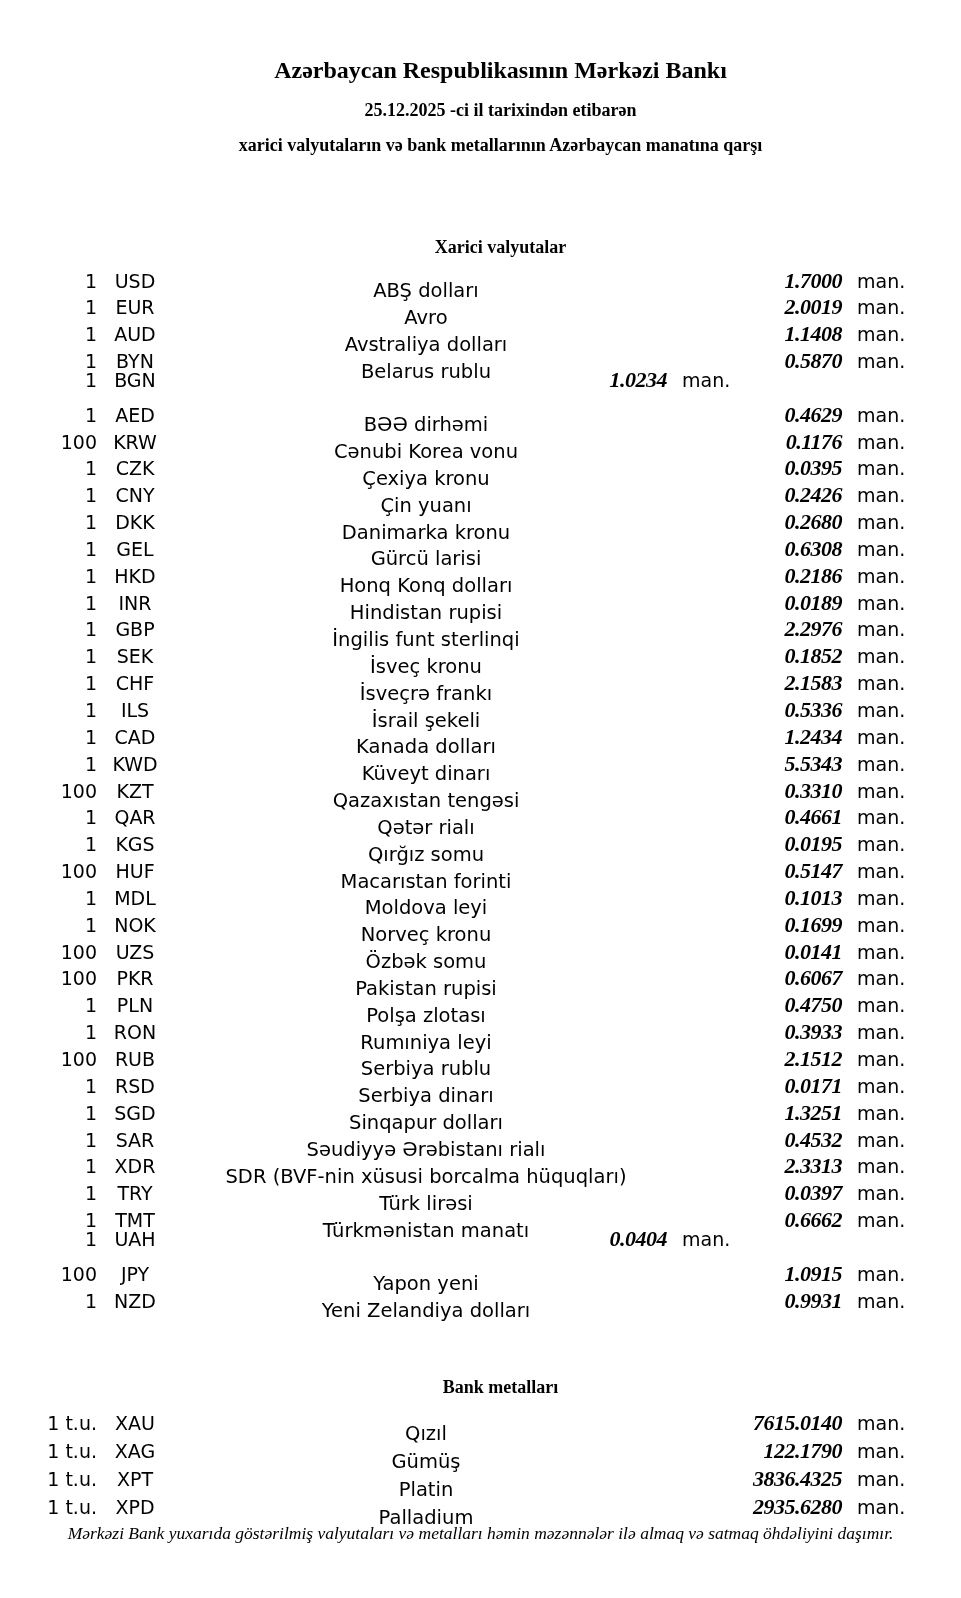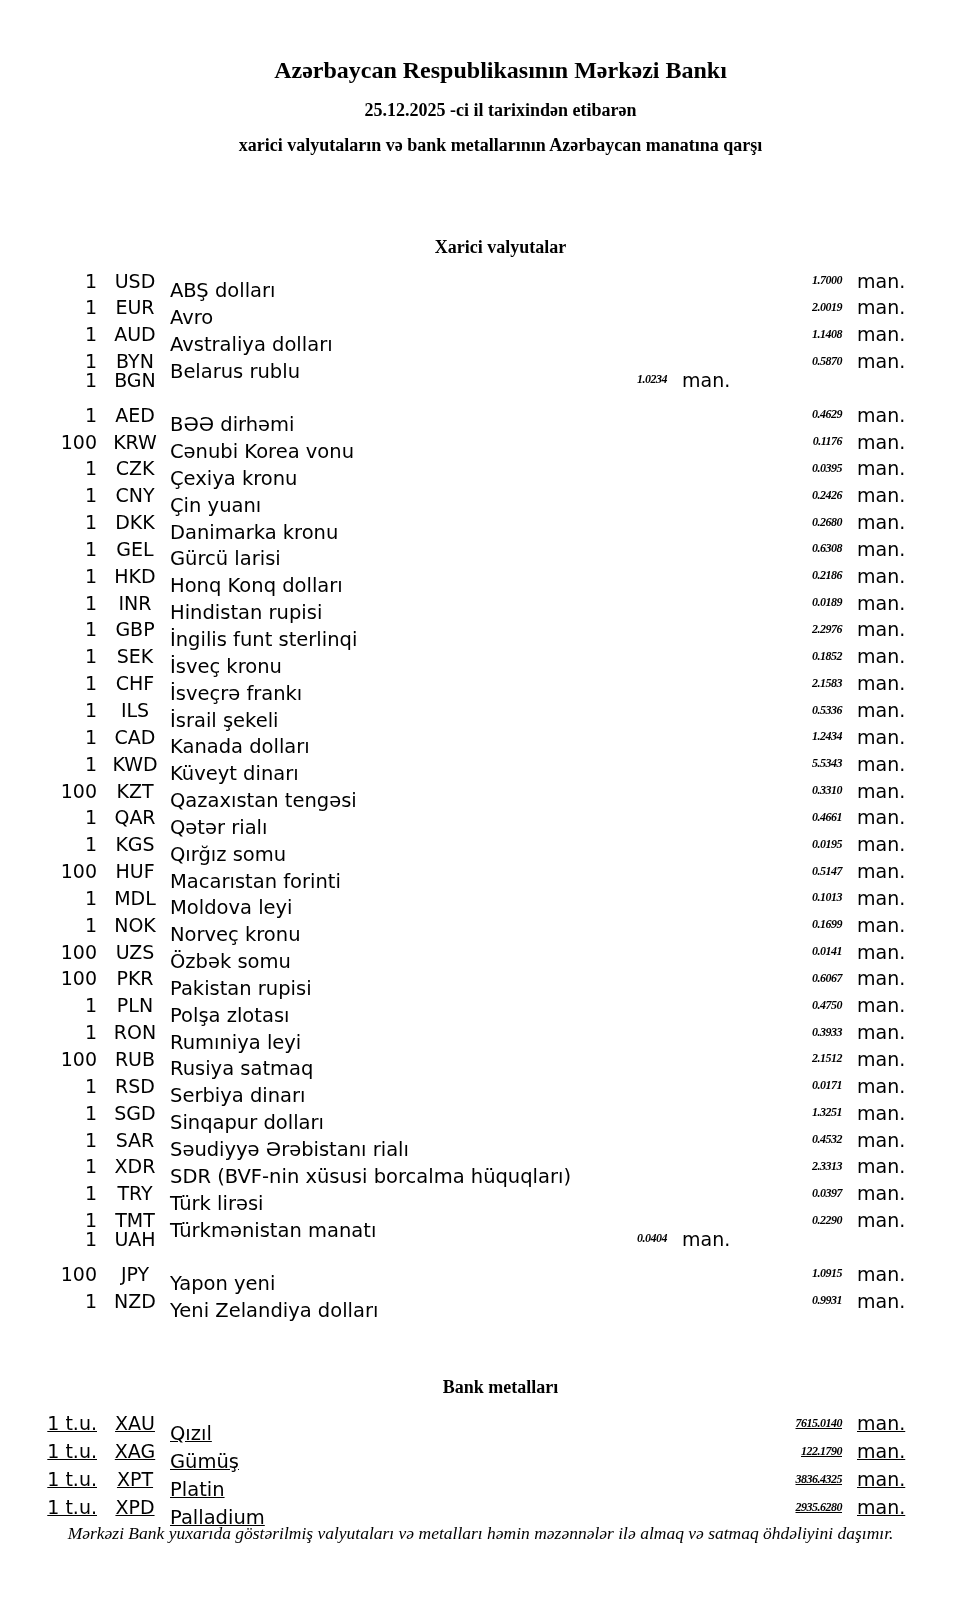--- a/index.html
+++ b/index.html
@@ -49,53 +49,53 @@
     transform: translateX(20px);
     font-family: "Liberation Serif", serif;
     font-weight: bold;
     font-size: 18px;
     line-height: 22px;
   }
   .section-title.currencies { margin-top: 80px; }
   .section-title.metals { margin-top: 70px; }
   
   .rate-table { margin-top: 1px; }
-  .rate-table.metals-table { margin-top: 4px; text-decoration: underline; }
+  .rate-table.metals-table { margin-top: 4px; }
   .rate-row {
     display: grid;
     grid-template-columns: 100px 70px 1fr 175px 104px;
     align-items: center;
     height: 26.85px;
   }
   .metals-table .rate-row { height: 28px; }
   .cell-qty {
     text-align: right;
     padding-right: 3px;
     font-size: 19px;
     white-space: nowrap;
   }
   .cell-code {
     text-align: center;
     font-size: 19px;
     white-space: nowrap;
   }
   .cell-name {
-    text-align: left;
+    text-align: center;
     padding-left: 0px;
     font-size: 19.5px;
     white-space: nowrap;
     margin-top: 20px;
   }
   .cell-rate {
     text-align: right;
     padding-right: 15px;
     font-family: "Liberation Serif", serif;
     font-weight: bold;
     font-style: italic;
-    font-size: 12px;
+    font-size: 22px;
     letter-spacing: -0.5px;
     white-space: nowrap;
   }
   .cell-unit {
     text-align: left;
     font-size: 19px;
     white-space: nowrap;
   }
   
   .footer-note {
@@ -348,21 +348,21 @@
     <span class="cell-qty">1</span>
     <span class="cell-code">RON</span>
     <span class="cell-name">Rumıniya leyi</span>
     <span class="cell-rate">0.3933</span>
     <span class="cell-unit">man.</span>
   </div>
 
   <div class="rate-row">
     <span class="cell-qty">100</span>
     <span class="cell-code">RUB</span>
-    <span class="cell-name">Rusiya satmaq</span>
+    <span class="cell-name">Serbiya rublu</span>
     <span class="cell-rate">2.1512</span>
     <span class="cell-unit">man.</span>
   </div>
 
   <div class="rate-row">
     <span class="cell-qty">1</span>
     <span class="cell-code">RSD</span>
     <span class="cell-name">Serbiya dinarı</span>
     <span class="cell-rate">0.0171</span>
     <span class="cell-unit">man.</span>
@@ -397,21 +397,21 @@
     <span class="cell-code">TRY</span>
     <span class="cell-name">Türk lirəsi</span>
     <span class="cell-rate">0.0397</span>
     <span class="cell-unit">man.</span>
   </div>
 
   <div class="rate-row">
     <span class="cell-qty">1</span>
     <span class="cell-code">TMT</span>
     <span class="cell-name">Türkmənistan manatı</span>
-    <span class="cell-rate">0.2290</span>
+    <span class="cell-rate">0.6662</span>
     <span class="cell-unit">man.</span>
   </div>
 
   <div class="rate-row">
     <span class="cell-qty">1</span>
     <span class="cell-code">UAH</span>
     <span class="cell-rate">0.0404</span>
     <span class="cell-unit">man.</span>
   </div>
 

